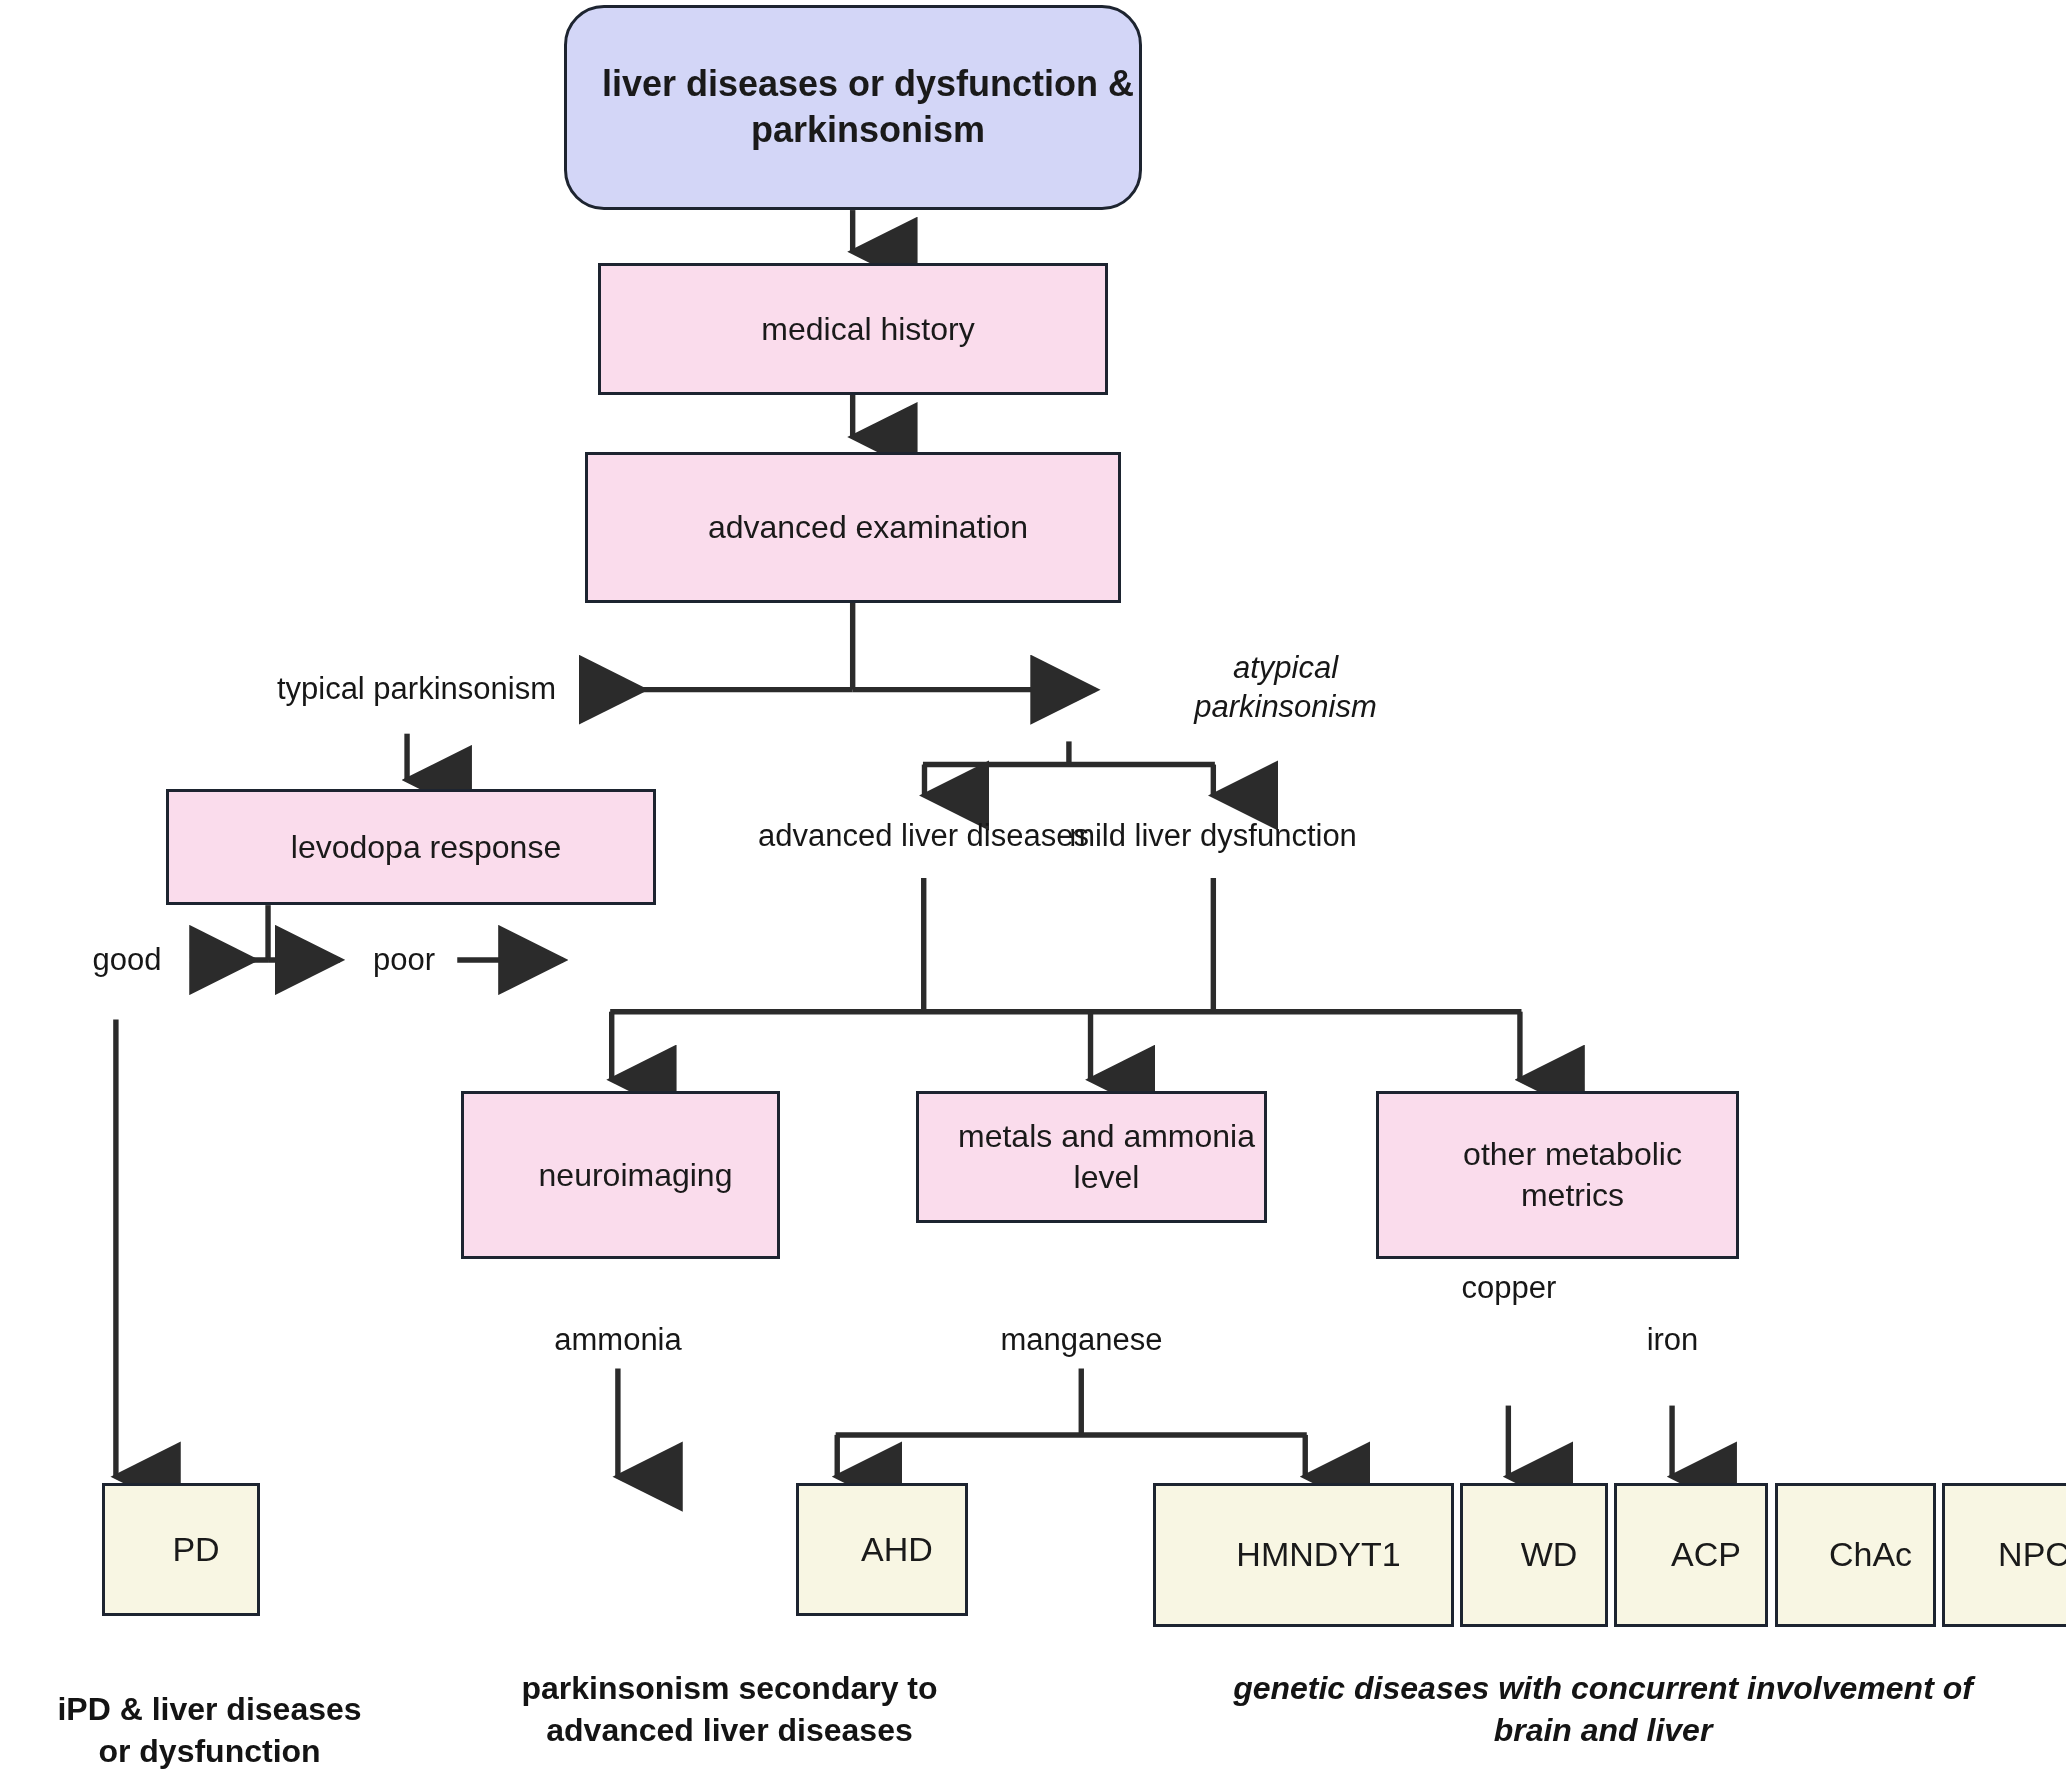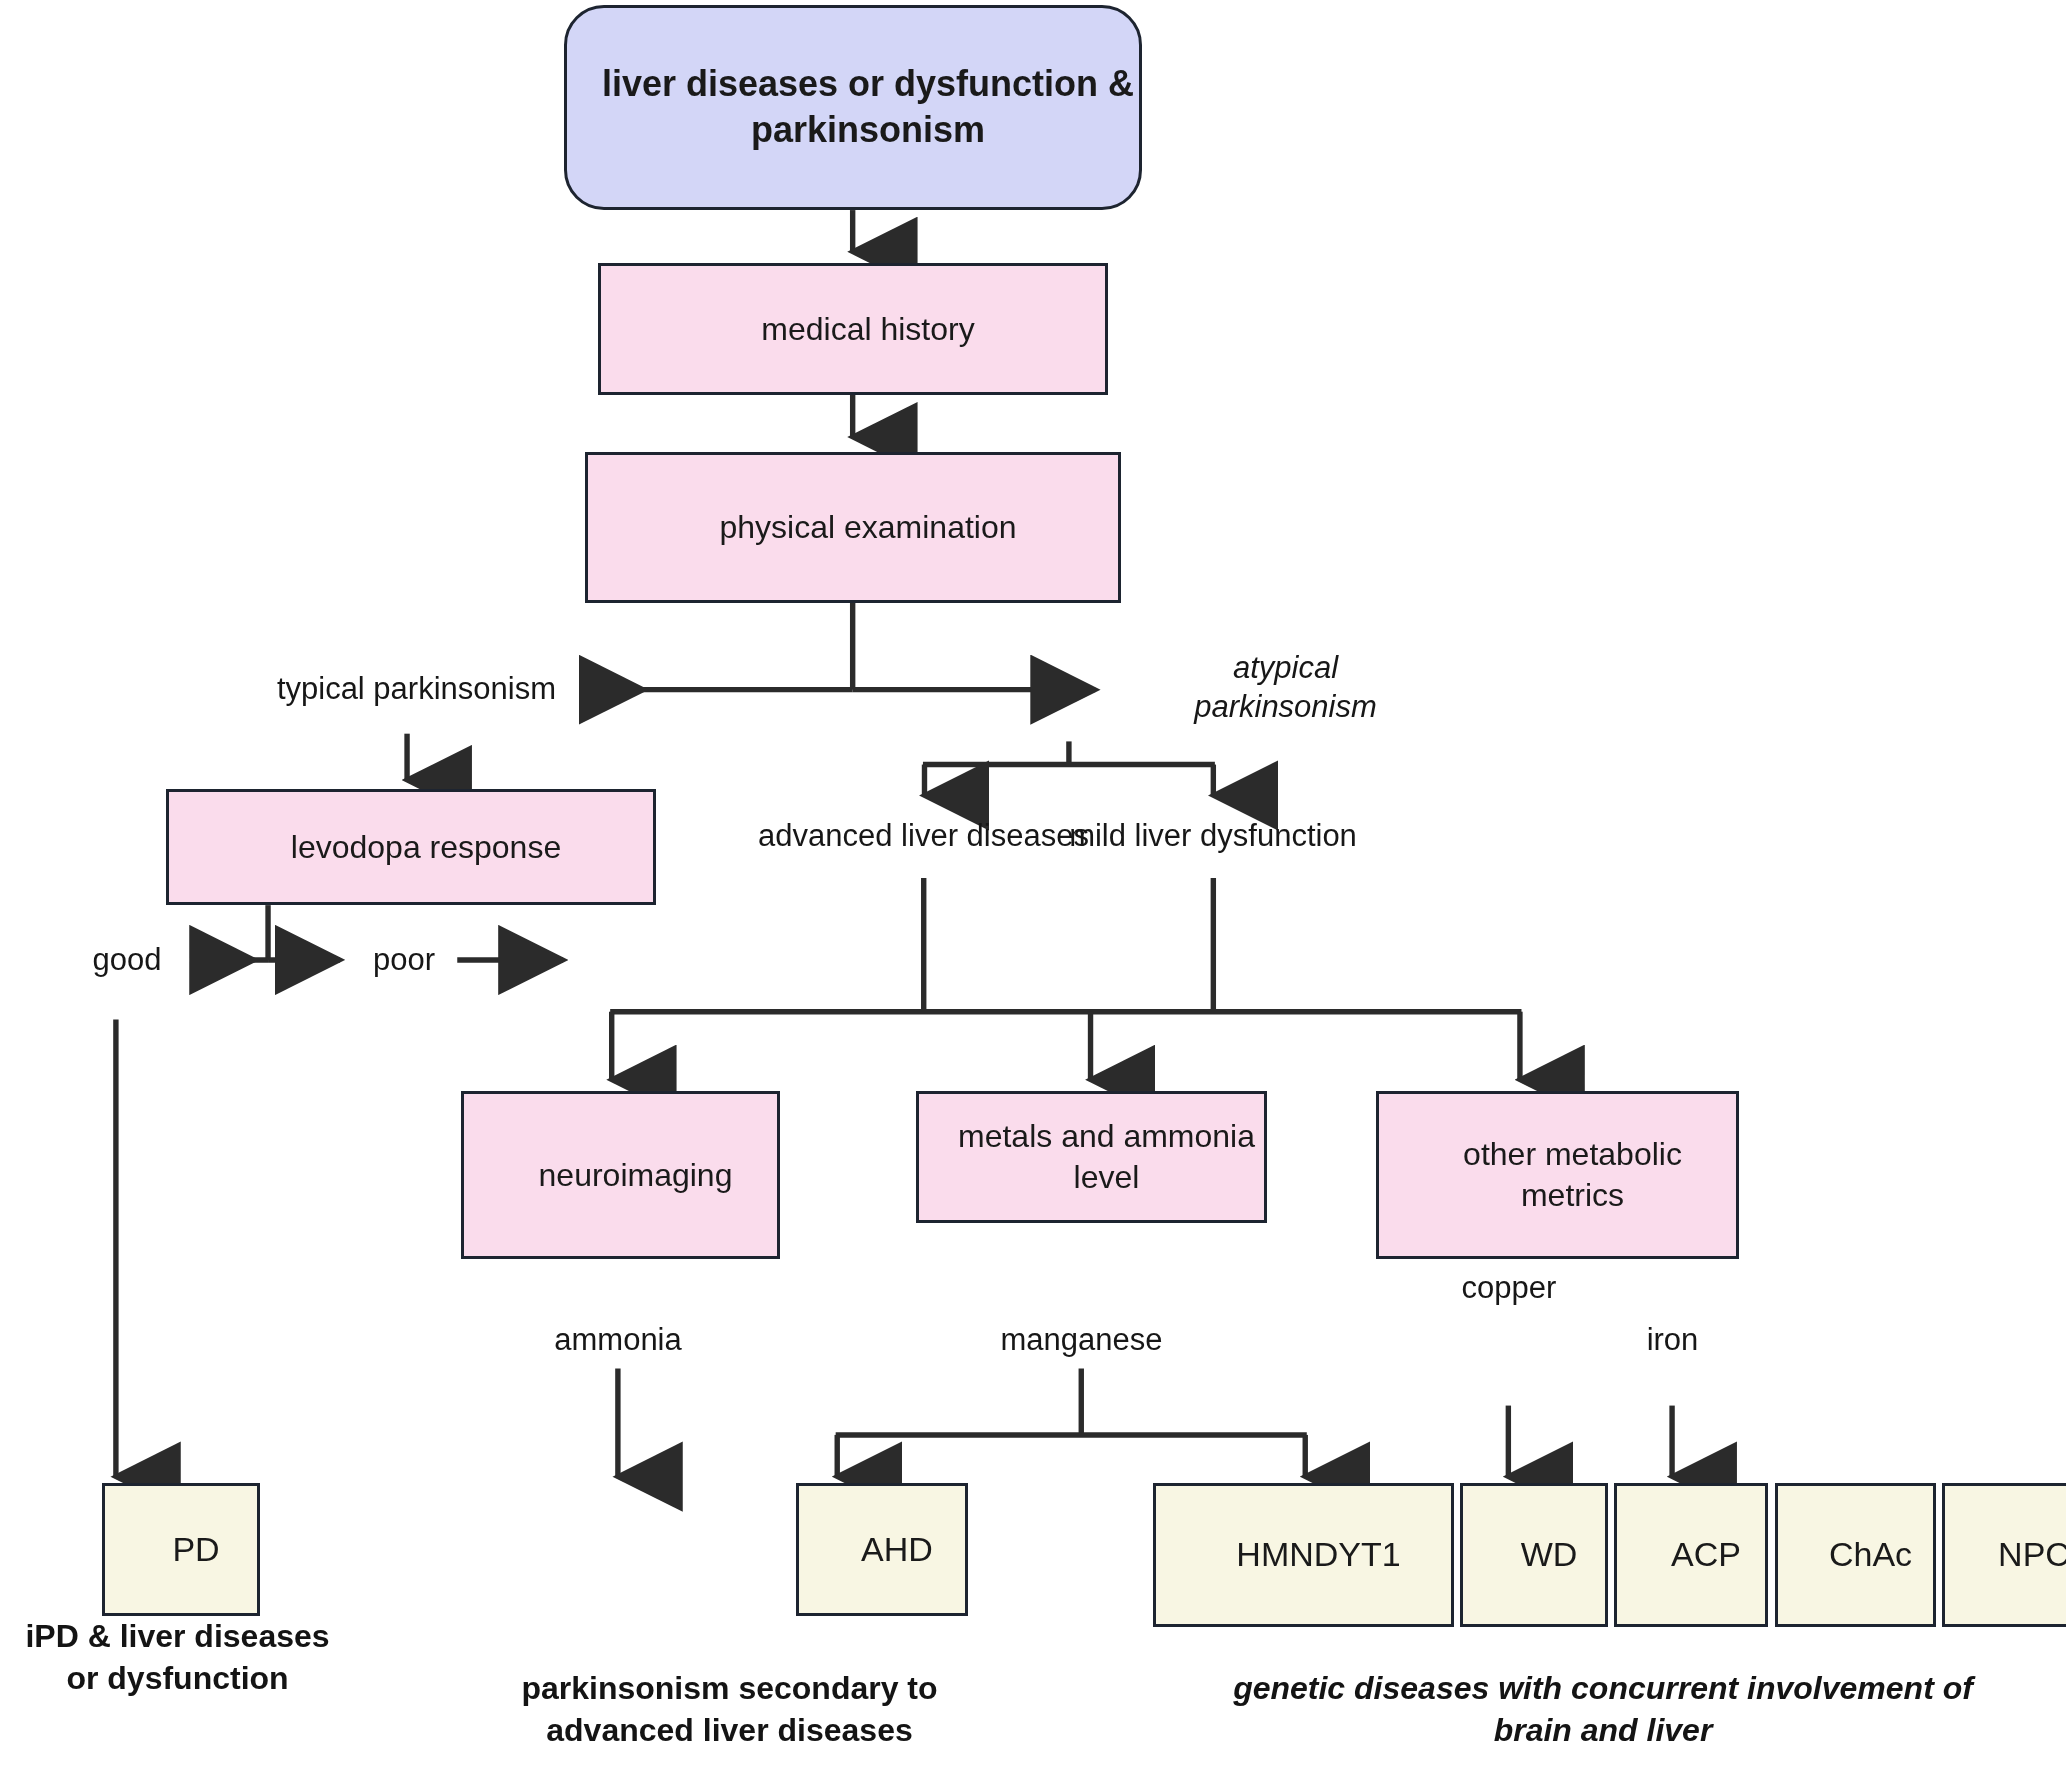--- a/index.html
+++ b/index.html
@@ -143,21 +143,21 @@
   <div class="node-box node-blue" style="left:564px; top:4.6px; width:578px; height:205px;">
     <span>liver diseases or dysfunction
 &amp; parkinsonism</span>
   </div>
 
   <div class="node-box node-pink" style="left:598px; top:263px; width:510px; height:132px;">
     <span>medical history</span>
   </div>
 
   <div class="node-box node-pink" style="left:585px; top:452px; width:536px; height:151px;">
-    <span>physical examination</span>
+    <span>advanced examination</span>
   </div>
 
   <div class="node-box node-pink" style="left:166px; top:789px; width:490px; height:116px;">
     <span>levodopa response</span>
   </div>
 
   <div class="node-box node-pink" style="left:461px; top:1091px; width:319px; height:168px;">
     <span>neuroimaging</span>
   </div>
 
@@ -214,21 +214,21 @@
   <div class="edge-label" style="left:354px; top:941px; width:100px;">poor</div>
 
   <div class="edge-label" style="left:502px; top:1321px; width:232px;">ammonia</div>
 
   <div class="edge-label" style="left:958px; top:1321px; width:247px;">manganese</div>
 
   <div class="edge-label" style="left:1424px; top:1269px; width:170px;">copper</div>
 
   <div class="edge-label" style="left:1603px; top:1321px; width:139px;">iron</div>
 
-  <div class="group-caption" style="left:0px; top:1616px; width:355px;">iPD &amp; liver diseases
+  <div class="group-caption" style="left:0px; top:1689px; width:355px;padding-left:32px;">iPD &amp; liver diseases
 or dysfunction</div>
 
   <div class="group-caption" style="left:494px; top:1668px; width:471px;">parkinsonism secondary to
 advanced liver diseases</div>
 
   <div class="group-caption" style="left:1159px; top:1668px; width:888px;font-style:italic;">genetic diseases with concurrent involvement of
 brain and liver</div>
 
 </div>
 

